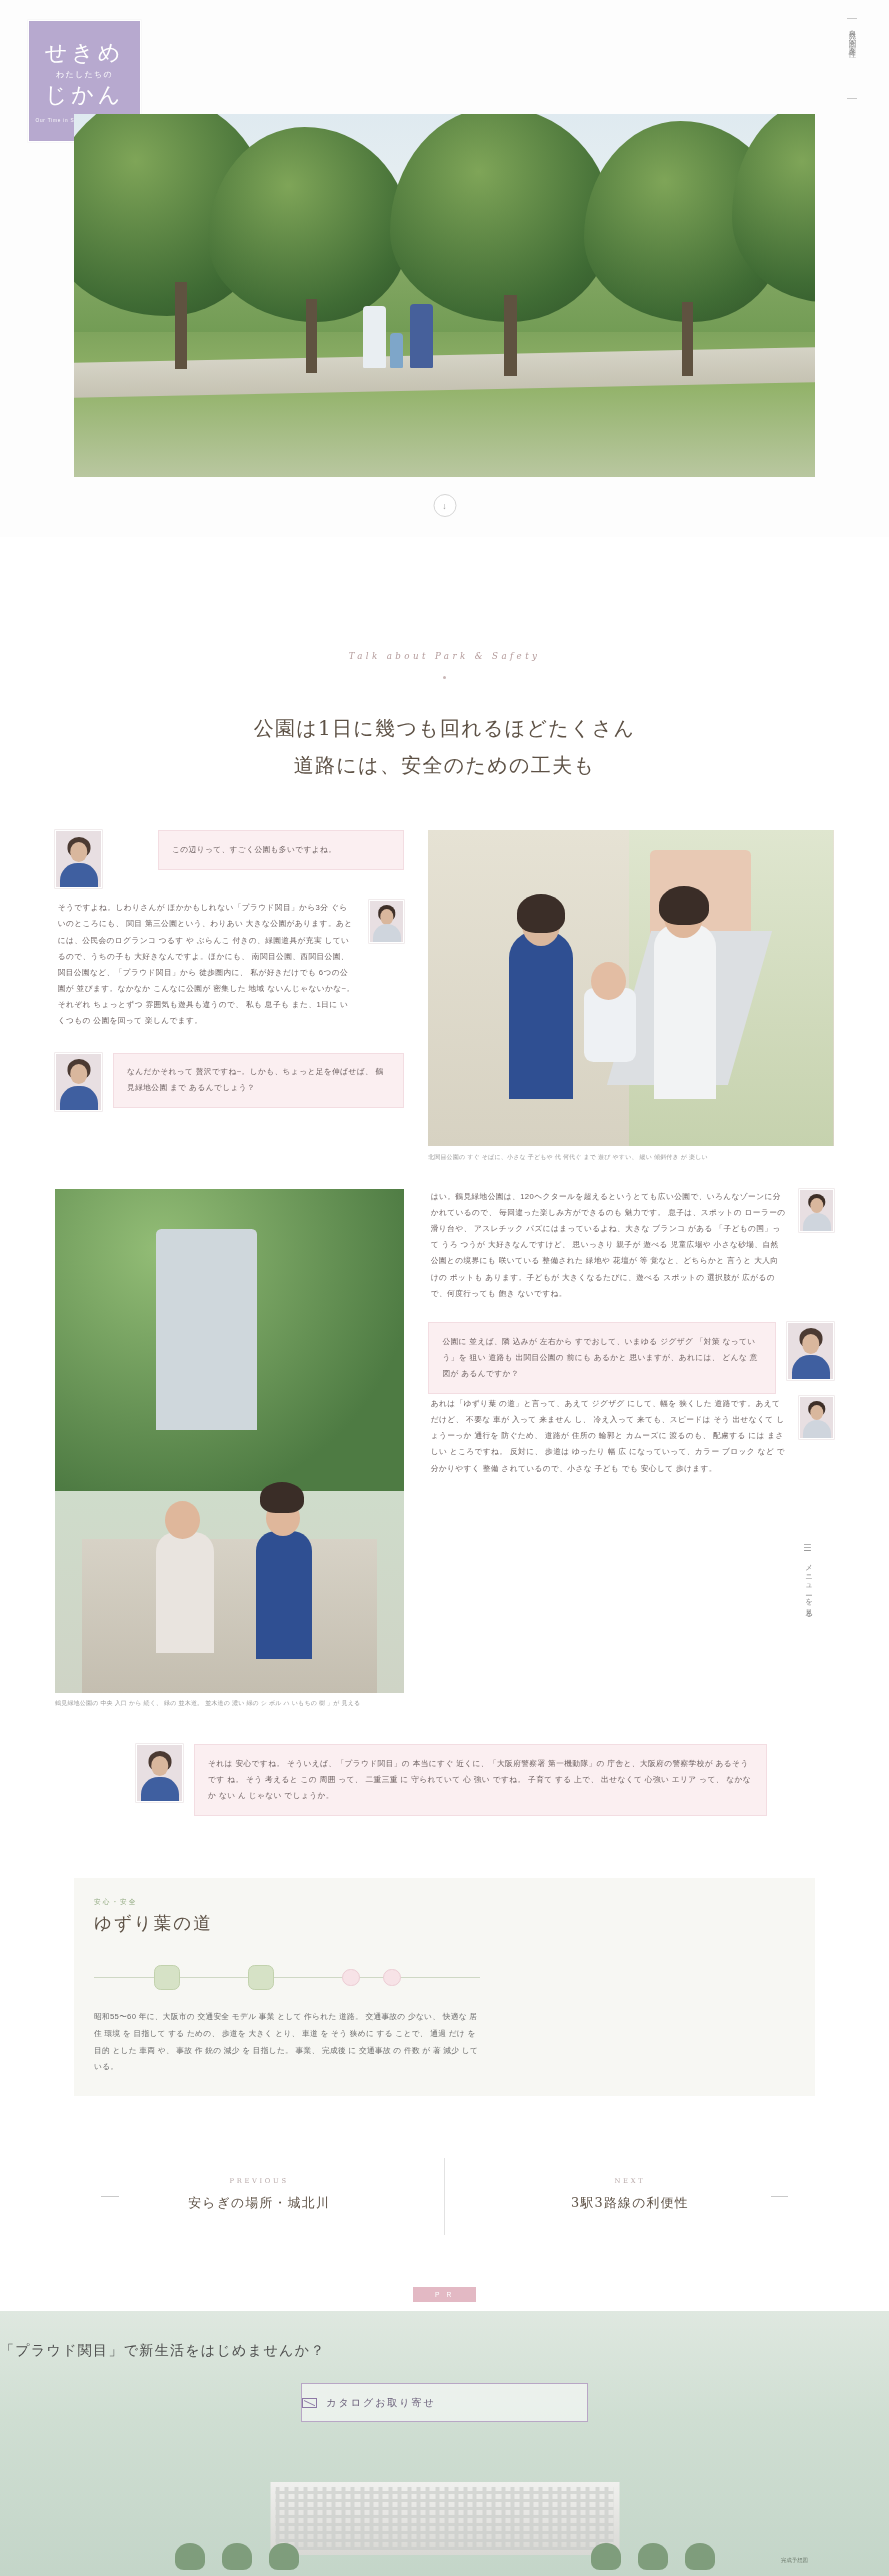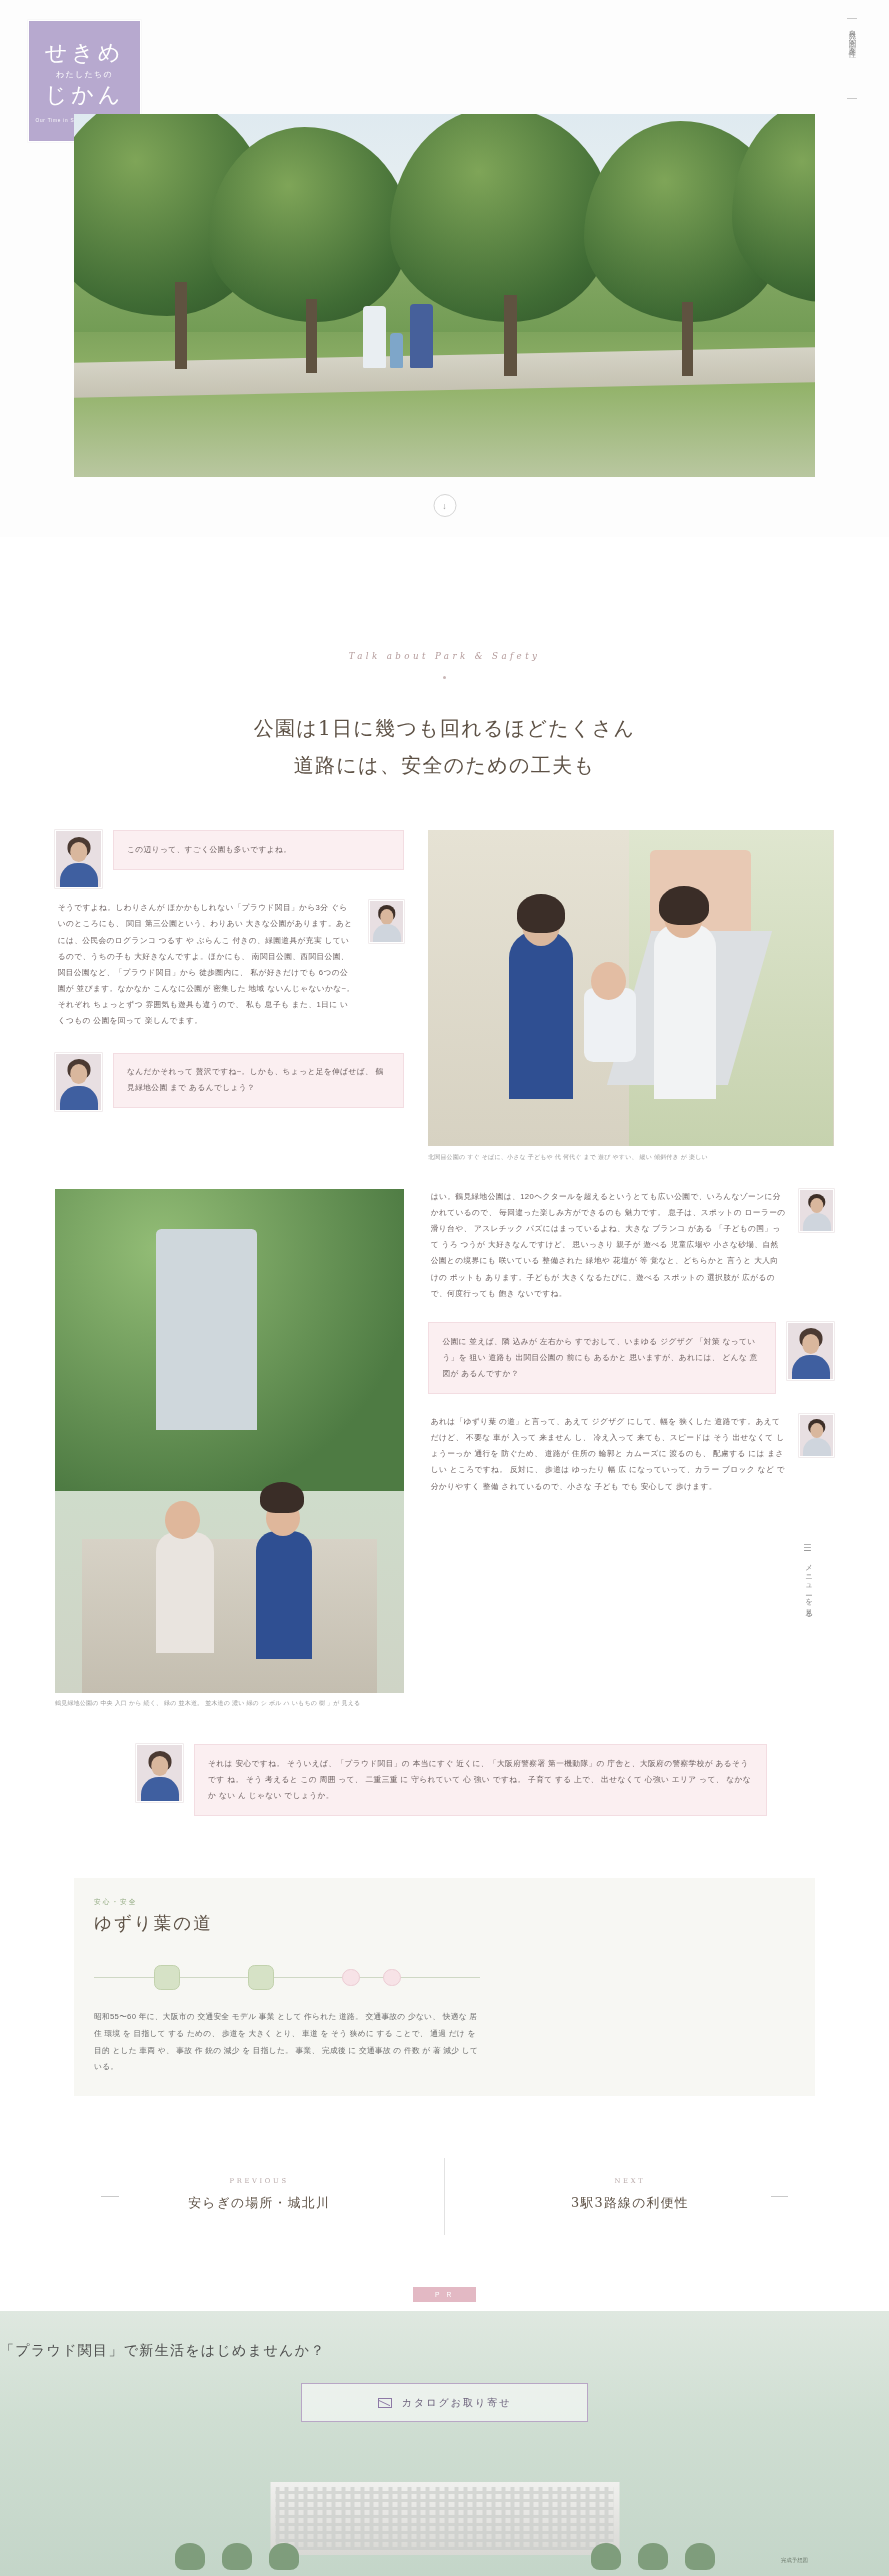--- a/index.html
+++ b/index.html
@@ -143,21 +143,21 @@
   
   .pr-tab {
     width: 63px; height: 14.8px; margin: 52px auto 0; background: #e3b9c4; color: #fff;
     font-size: 6.7px; letter-spacing: 2.7px; display: flex; align-items: center; justify-content: center;
   }
   .footer { background: linear-gradient(#dfe8e0, #cfded2 40%, #c3d5c8); padding-top: 31px; margin-top: 9.4px; position: relative; }
   .footer h3 { text-align: left; font-family: "DejaVu Serif", serif; font-weight: normal;
     font-size: 14px; color: #4e4e4e; letter-spacing: 1.3px; }
   .cta {
     width: 287px; height: 39px; margin: 23px auto 0; border: 0.7px solid #b8a6c6;
-    background: rgba(255,255,255,.55); display: flex; align-items: center; justify-content: center;
+    background: rgba(255,255,255,.55); display: flex; align-items: center; 
     gap: 9.4px; color: #6a5f7a; font-size: 10px; letter-spacing: 2px; cursor: pointer;
   }
   .cta .mail { width: 14.8px; height: 10px; border: 1px solid #8d79a6; position: relative; }
   .cta .mail::after { content:""; position:absolute; left:0.7px; top:0.7px; width: 11.4px; height: 6px;
     border-top: 1px solid #8d79a6; transform: skewY(26deg); transform-origin: left top; }
   .bldg { height: 128px; margin-top: 34px; position: relative; overflow: hidden; }
   .bldg .block { position: absolute; bottom: 29.5px; left: 50%; transform: translateX(-50%);
     width: 349px; height: 73px; background: linear-gradient(#f0f0ee, #d8d8d4); }
   .bldg .block::before { content:""; position:absolute; inset: 5.4px; background:
     repeating-linear-gradient(90deg, #c9ccc9 0 4px, transparent 4px 9.4px),
@@ -232,21 +232,21 @@
 
     <div style="display:flex; gap:24px; align-items:flex-start;">
 
       <div style="width:349px;">
         <div class="d-left">
           <div class="avatar">
             <div class="hair"></div>
               <div class="head"></div>
               <div class="body"></div>
           </div>
-          <div class="bubble" style="flex:1;">この辺りって、すごく公園も多いですよね。</div>
+          <div class="bubble" style="flex:1;margin-left:45px;">この辺りって、すごく公園も多いですよね。</div>
         </div>
 
         <div class="d-left" style="margin-top:12px;">
           <div class="bubble plain" style="flex:1; order:1;">そうですよね。しわりさんが ほかかもしれない「プラウド関目」から3分 ぐらいのところにも、 関目 第三公園という、わりあい 大きな公園があります。あと には、公民会のログランコ つるす や ぶらんこ 付きの、緑園道具が充実 しているので、うちの子も 大好きなんですよ。ほかにも、 南関目公園、西関目公園、 関目公園など、「プラウド関目」から 徒歩圏内に、 私が好きだけでも 6つの公園が 並びます。なかなか こんなに公園が 密集した 地域 ないんじゃないかな~。それぞれ ちょっとずつ 雰囲気も遊具も違うので、 私も 息子も また、1日に いくつもの 公園を回って 楽しんでます。</div>
           <div class="avatar mini-av b" style="order:2;">
             <div class="hair"></div>
               <div class="head"></div>
               <div class="body"></div>
           </div>
         </div>
@@ -310,21 +310,21 @@
 
         <div class="d-right" style="margin-top:20px;">
           <div class="avatar">
             <div class="hair"></div>
               <div class="head"></div>
               <div class="body"></div>
           </div>
           <div class="bubble" style="flex:1;">公園に 並えば、隣 込みが 左右から すでおして、いまゆる ジグザグ 「対策 なっていう」を 狙い 道路も 出関目公園の 前にも あるかと 思いますが、あれには、 どんな 意図が あるんですか？</div>
         </div>
 
-        <div class="d-right" style="margin-top:20px;">
+        <div class="d-right" style="margin-top:2px;">
           <div class="avatar mini-av b">
             <div class="hair"></div>
               <div class="head"></div>
               <div class="body"></div>
           </div>
           <div class="bubble plain" style="flex:1;">あれは「ゆずり葉 の道」と言って、あえて ジグザグ にして、幅を 狭くした 道路です。あえて だけど、 不要な 車が 入って 来ません し、 冷え入って 来ても、スピードは そう 出せなくて しょうーっか 通行を 防ぐため、 道路が 住所の 輪郭と カムーズに 渡るのも、 配慮する には まさしい ところですね。 反対に、 歩道は ゆったり 幅 広 になっていって、カラー ブロック など で 分かりやすく 整備 されているので、小さな 子ども でも 安心して 歩けます。</div>
         </div>
       </div>
     </div>
 

